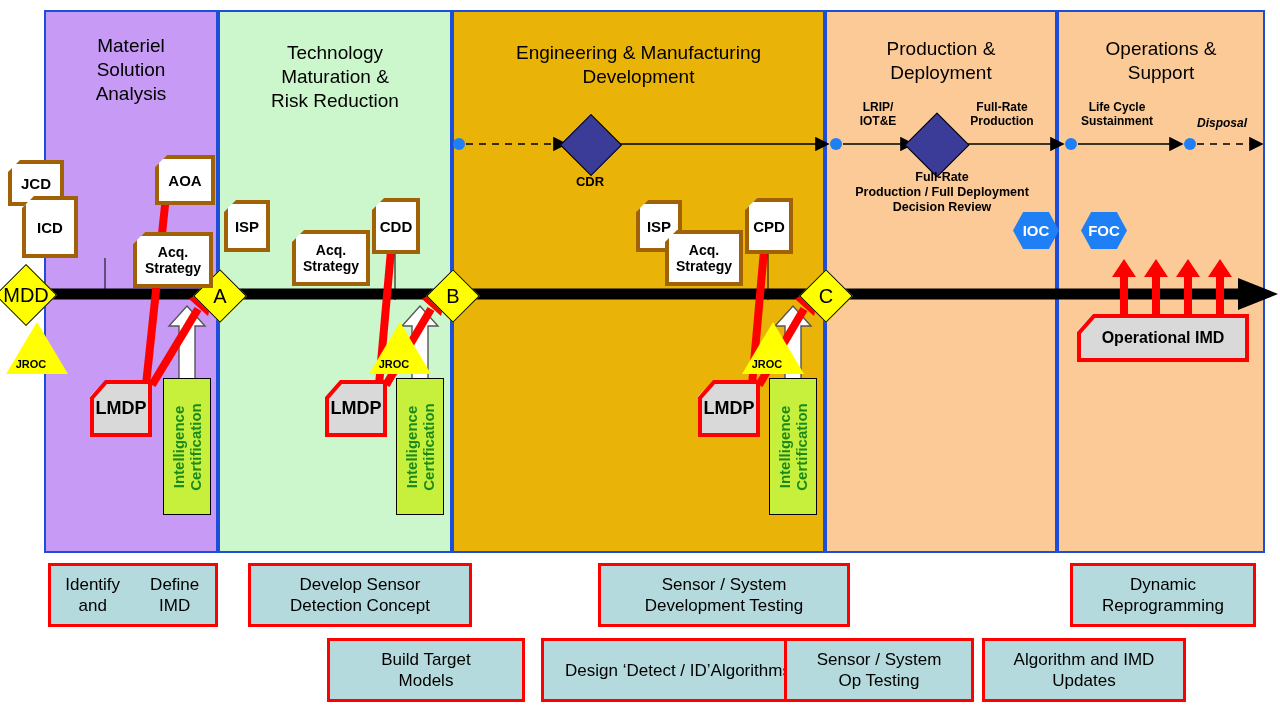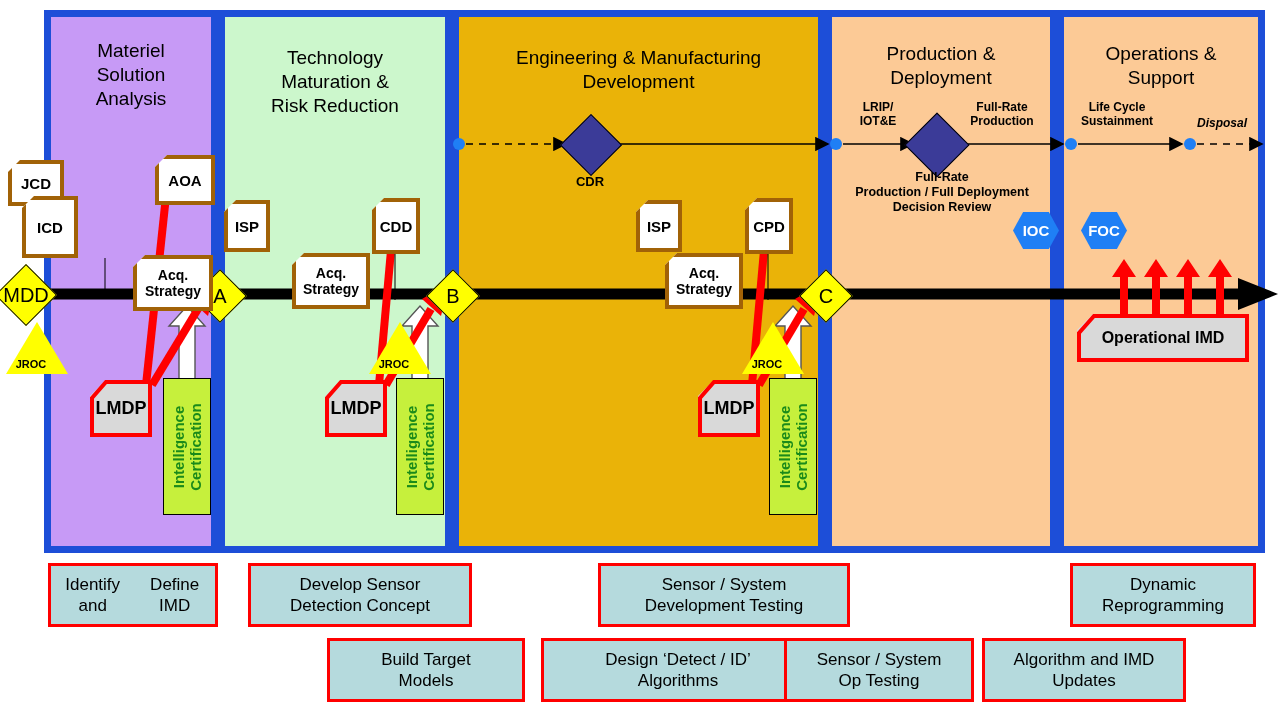--- a/index.html
+++ b/index.html
@@ -1,37 +1,37 @@
 <!DOCTYPE html>
 <html><head>
 <meta charset="utf-8">
 <style>
   html,body{margin:0;padding:0;background:#fff;}
   body{width:1280px;height:712px;position:relative;overflow:hidden;
        font-family:"Liberation Sans",sans-serif;color:#000;}
   .root{position:absolute;left:0;top:0;width:1280px;height:712px;}
 
   
-  .panel{position:absolute;box-sizing:border-box;border:7px solid #1d4ed8;}
+  .panel{position:absolute;box-sizing:border-box;border:2px solid #1d4ed8;}
   .panel .ptitle{position:absolute;left:0;right:0;text-align:center;
        font-size:19px;line-height:24px;color:#000;font-weight:400;}
 
   .p-msa{left:44px;top:10px;width:174px;height:543px;background:#c79af6;}
   .p-tmrr{left:218px;top:10px;width:234px;height:543px;background:#ccf7cc;}
   .p-emd{left:452px;top:10px;width:373px;height:543px;background:#eab308;}
   .p-pd{left:825px;top:10px;width:232px;height:543px;background:#fcca96;}
   .p-os{left:1057px;top:10px;width:208px;height:543px;background:#fcca96;}
 
   
   .doc{position:absolute;background:#fff;border:4px solid #a16207;
        display:flex;align-items:center;justify-content:center;
        font-weight:bold;font-size:15px;text-align:center;line-height:15px;
        clip-path:polygon(12px 0,100% 0,100% 100%,0 100%,0 12px);
        box-sizing:border-box;}
-  .doc.two{font-size:14px;line-height:16px;margin-top:23px;}
+  .doc.two{font-size:14px;line-height:16px;}
 
   
   .dia{position:absolute;display:flex;align-items:center;justify-content:center;}
   .dia .sq{position:absolute;left:50%;top:50%;background:#ffff00;border:1px solid #000;
        transform:translate(-50%,-50%) rotate(45deg);}
   .dia .lbl{position:relative;z-index:3;font-size:20px;font-weight:400;}
 
   
   .cdr-sq{position:absolute;background:#3b3b98;border:1px solid #000;
        transform:rotate(45deg);}
@@ -357,21 +357,21 @@
   </div>
   <div class="actbox" style="left:1070px;top:563px;width:186px;height:64px;flex-direction:column;">
     <span>Dynamic</span>
     <span>Reprogramming</span>
   </div>
 
   <div class="actbox" style="left:327px;top:638px;width:198px;height:64px;flex-direction:column;">
     <span>Build Target</span>
     <span>Models</span>
   </div>
-  <div class="actbox" style="left:541px;top:638px;width:274px;height:64px;flex-direction:column;">
+  <div class="actbox" style="left:541px;top:638px;width:274px;height:64px;flex-direction:row;">
     <span>Design ‘Detect / ID’</span>
     <span>Algorithms</span>
   </div>
   <div class="actbox" style="left:784px;top:638px;width:190px;height:64px;flex-direction:column;">
     <span>Sensor / System</span>
     <span>Op Testing</span>
   </div>
   <div class="actbox" style="left:982px;top:638px;width:204px;height:64px;flex-direction:column;">
     <span>Algorithm  and IMD</span>
     <span>Updates</span>

